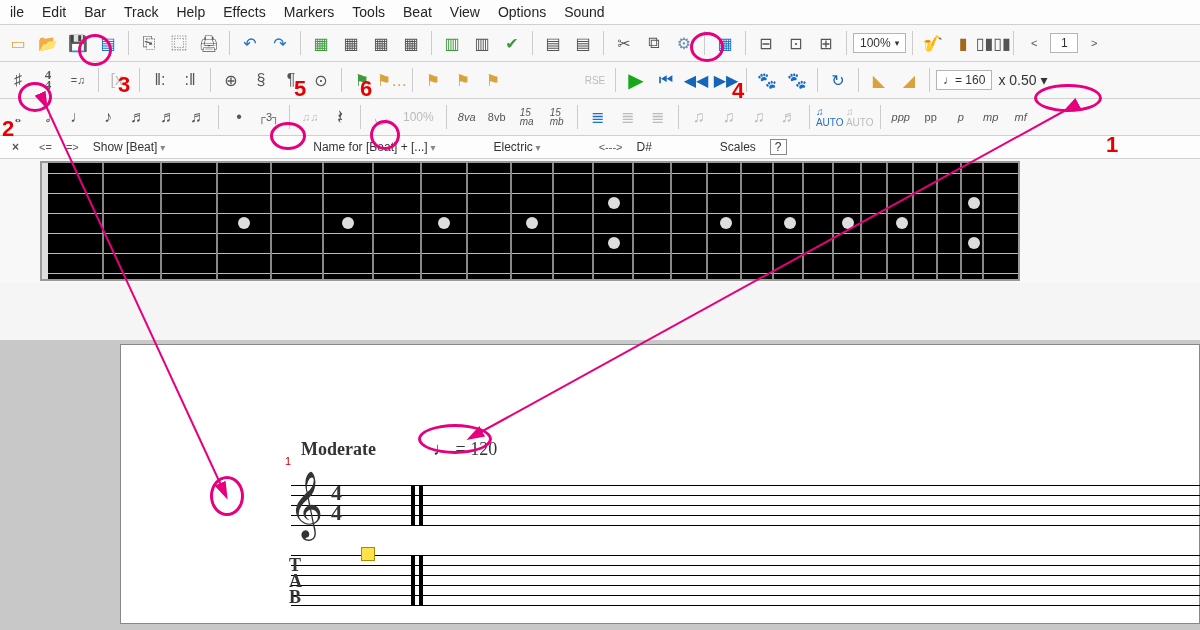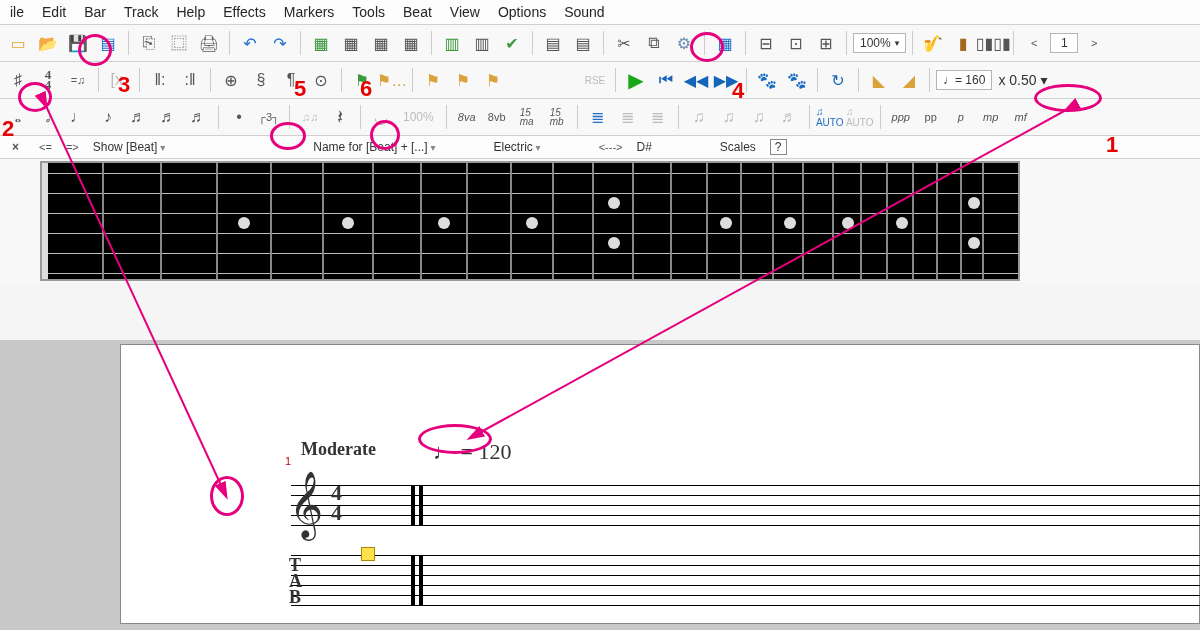--- a/index.html
+++ b/index.html
@@ -112,21 +112,21 @@
   }
   .moderate {
     font-family: "Times New Roman", serif;
     font-weight: bold;
     font-size: 18px;
     position: absolute;
     top: 94px; left: 180px;
   }
   .tempo-score {
     font-family: "Times New Roman", serif;
-    font-size: 22px;
+    font-size: 18px;
     position: absolute;
     top: 94px; left: 312px; text-align: right;
   }
   .staff {
     position: absolute;
     top: 140px; left: 170px; right: 0;
   }
   .staff-line {
     height: 1px; background: #000; margin-bottom: 9px; width:1020px;
   }

